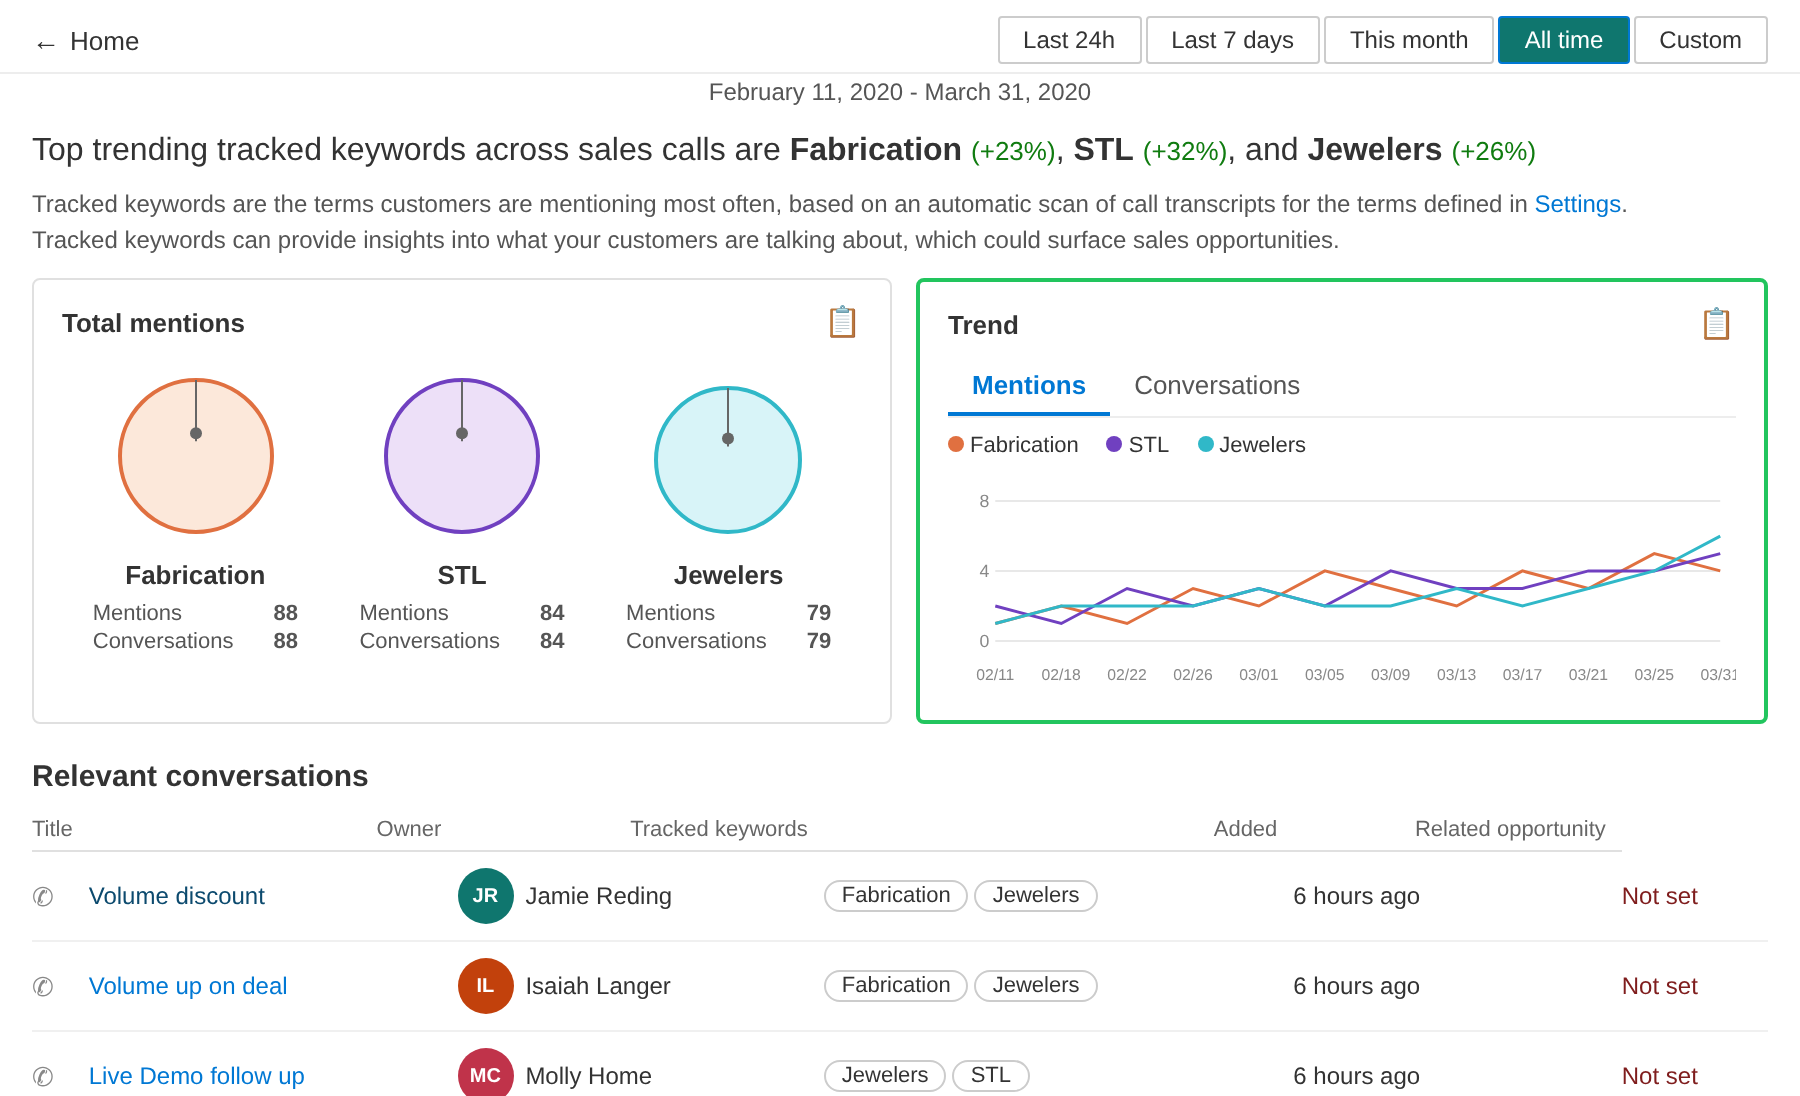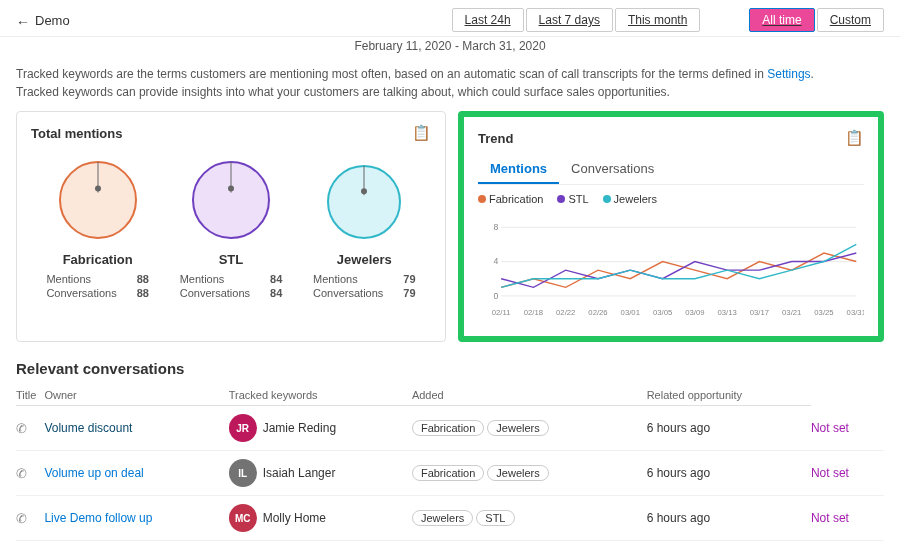--- a/index.html
+++ b/index.html
@@ -18,27 +18,27 @@
       align-items: center;
       justify-content: space-between;
       padding: 8px 16px 4px;
       border-bottom: 1px solid #ededed;
     }
     .back-link {
       display: flex; align-items: center; gap: 5px;
       color: #333; font-size: 13px; cursor: pointer; text-decoration: none;
     }
     .back-arrow { font-size: 14px; }
-    .time-filters { display: flex; gap: 2px; text-decoration: underline; }
+    .time-filters { display: flex; gap: 2px; }
     .time-btn {
       padding: 4px 12px; font-size: 12px; border: 1px solid #ccc;
       background: #fff; cursor: pointer; border-radius: 2px; color: #333;
     }
     .time-btn.active {
-      background: #ec4899; color: #fff; border-color: #0078d4; margin-left: 47px;
+      background: #0f766e; color: #fff; border-color: #0078d4;
     }
     
     .date-range {
       text-align: center;
       font-size: 12px; color: #555;
       padding: 2px 16px 6px;
     }
     
     .summary-section { padding: 6px 16px 10px; }
     .summary-title {
@@ -56,21 +56,21 @@
       padding: 0 16px 10px;
     }
     .panel-mentions {
       flex: 0 0 430px;
       border: 1px solid #e0e0e0;
       border-radius: 4px;
       padding: 12px 14px;
     }
     .panel-trend {
       flex: 1;
-      border: 6px solid #22c55e;
+      border: 2px solid #22c55e;
       border-radius: 4px;
       padding: 12px 14px;
     }
     .panel-header {
       display: flex; justify-content: space-between; align-items: center;
       margin-bottom: 10px;
     }
     .panel-title { font-size: 13px; font-weight: 600; }
     .panel-icon { font-size: 15px; color: #888; cursor: pointer; }
     
@@ -96,60 +96,63 @@
     
     .chart-legend { display: flex; gap: 14px; margin-bottom: 6px; font-size: 11px; }
     .legend-dot { display: inline-block; width: 8px; height: 8px; border-radius: 50%; margin-right: 3px; }
     
     .chart-area { width: 100%; }
     
     .convo-section { padding: 8px 16px 0; }
     .convo-title { font-size: 15px; font-weight: 600; margin-bottom: 8px; }
     .convo-table { width: 100%; border-collapse: collapse; }
     .convo-table th {
-      text-align: left; font-size: 11px; color: #666; font-weight: 400;
+      text-align: right; font-size: 11px; color: #666; font-weight: 400;
       padding: 4px 8px 4px 0; border-bottom: 1px solid #e0e0e0;
     }
     .convo-table td {
       padding: 8px 8px 8px 0; font-size: 12px;
       border-bottom: 1px solid #f0f0f0; vertical-align: middle;
     }
     .phone-icon { color: #888; font-size: 13px; }
     .avatar {
       display: inline-flex; align-items: center; justify-content: center;
       width: 28px; height: 28px; border-radius: 50%;
       font-size: 10px; font-weight: 700; color: #fff; margin-right: 6px;
     }
     .owner-cell { display: flex; align-items: center; }
     .keyword-tag {
       display: inline-block; border: 1px solid #ccc; border-radius: 12px;
       padding: 1px 8px; font-size: 11px; margin-right: 3px; color: #333;
     }
-    .not-set { color: #a21caf; }
+    .not-set { color: #7f1d1d; }
   </style>
 </head>
 <body>
 
 <div class="top-bar">
   <a class="back-link">
     <span class="back-arrow">←</span>
-    <span>Demo</span>
+    <span>Home</span>
   </a>
   <div class="time-filters" id="time-filters">
       <button class="time-btn">Last 24h</button>
       <button class="time-btn">Last 7 days</button>
       <button class="time-btn">This month</button>
       <button class="time-btn active">All time</button>
       <button class="time-btn">Custom</button>
     </div>
 </div>
 
 <div class="date-range">February 11, 2020 - March 31, 2020</div>
 
 <div class="summary-section">
+  <div class="summary-title">
+    <span>Top trending tracked keywords across sales calls are </span><strong>Fabrication</strong> <span class="positive">(+23%)</span><span>, </span><strong>STL</strong> <span class="positive">(+32%)</span><span>, and </span><strong>Jewelers</strong> <span class="positive">(+26%)</span>
+  </div>
   <div class="summary-desc">
     <span>Tracked keywords are the terms customers are mentioning most often, based on an automatic scan of call transcripts for the terms defined in </span><a class="settings-link">Settings</a><span>.</span><br>
     <span>Tracked keywords can provide insights into what your customers are talking about, which could surface sales opportunities.</span>
   </div>
 </div>
 
 <div class="panels">
 
   <div class="panel-mentions">
     <div class="panel-header">
@@ -271,34 +274,34 @@
           <th>Added</th>
           <th>Related opportunity</th>
         </tr>
       </thead>
     <tbody id="convo-body">
         <tr>
           <td style="width: 20px;"><span class="phone-icon">✆</span></td>
           <td style="color: #0c4a6e; cursor: pointer;">Volume discount</td>
           <td>
             <div class="owner-cell">
-    <span class="avatar" style="background:#be185d">JR</span>
+    <span class="avatar" style="background:#0f766e">JR</span>
     <span>Jamie Reding</span>
   </div>
           </td>
           <td><span class="keyword-tag">Fabrication</span><span class="keyword-tag">Jewelers</span></td>
           <td>6 hours ago</td>
           <td class="not-set">Not set</td>
         </tr>
         <tr>
           <td style="width: 20px;"><span class="phone-icon">✆</span></td>
           <td style="color: rgb(0, 120, 212); cursor: pointer;">Volume up on deal</td>
           <td>
             <div class="owner-cell">
-    <span class="avatar" style="background:#737373">IL</span>
+    <span class="avatar" style="background:#c2410c">IL</span>
     <span>Isaiah Langer</span>
   </div>
           </td>
           <td><span class="keyword-tag">Fabrication</span><span class="keyword-tag">Jewelers</span></td>
           <td>6 hours ago</td>
           <td class="not-set">Not set</td>
         </tr>
         <tr>
           <td style="width: 20px;"><span class="phone-icon">✆</span></td>
           <td style="color: rgb(0, 120, 212); cursor: pointer;">Live Demo follow up</td>

